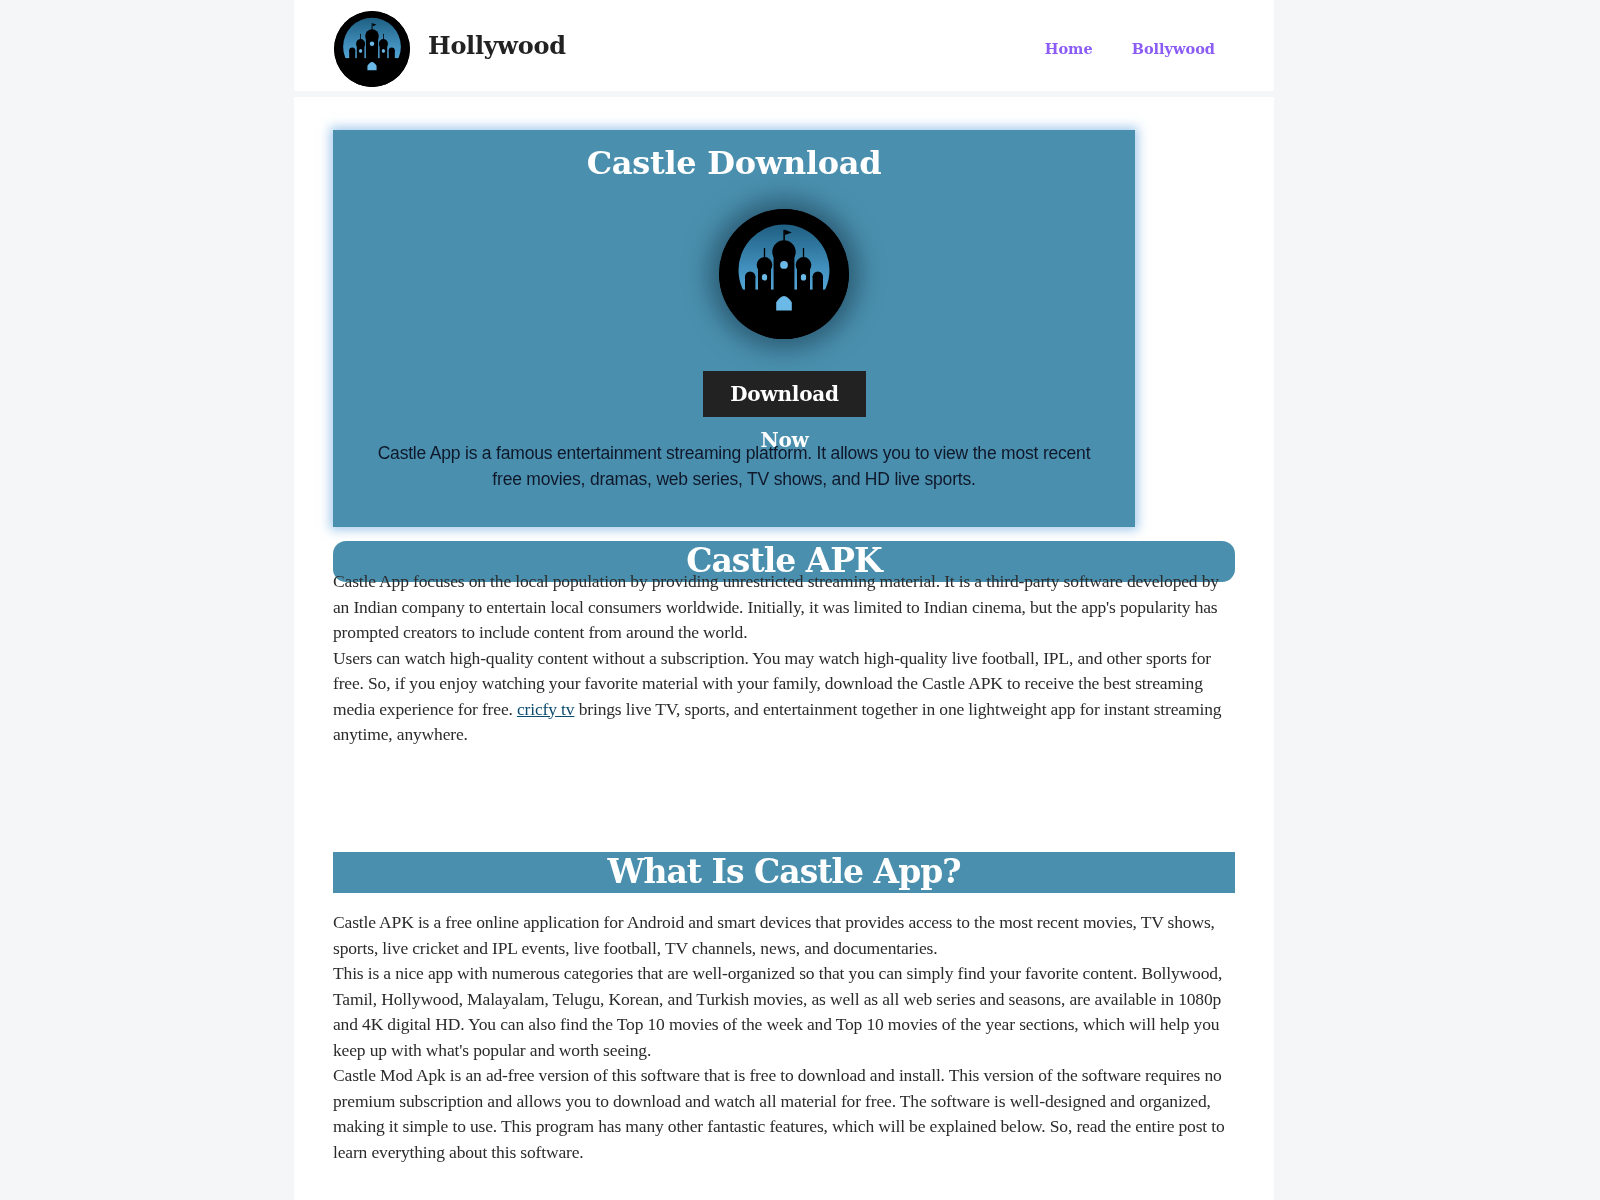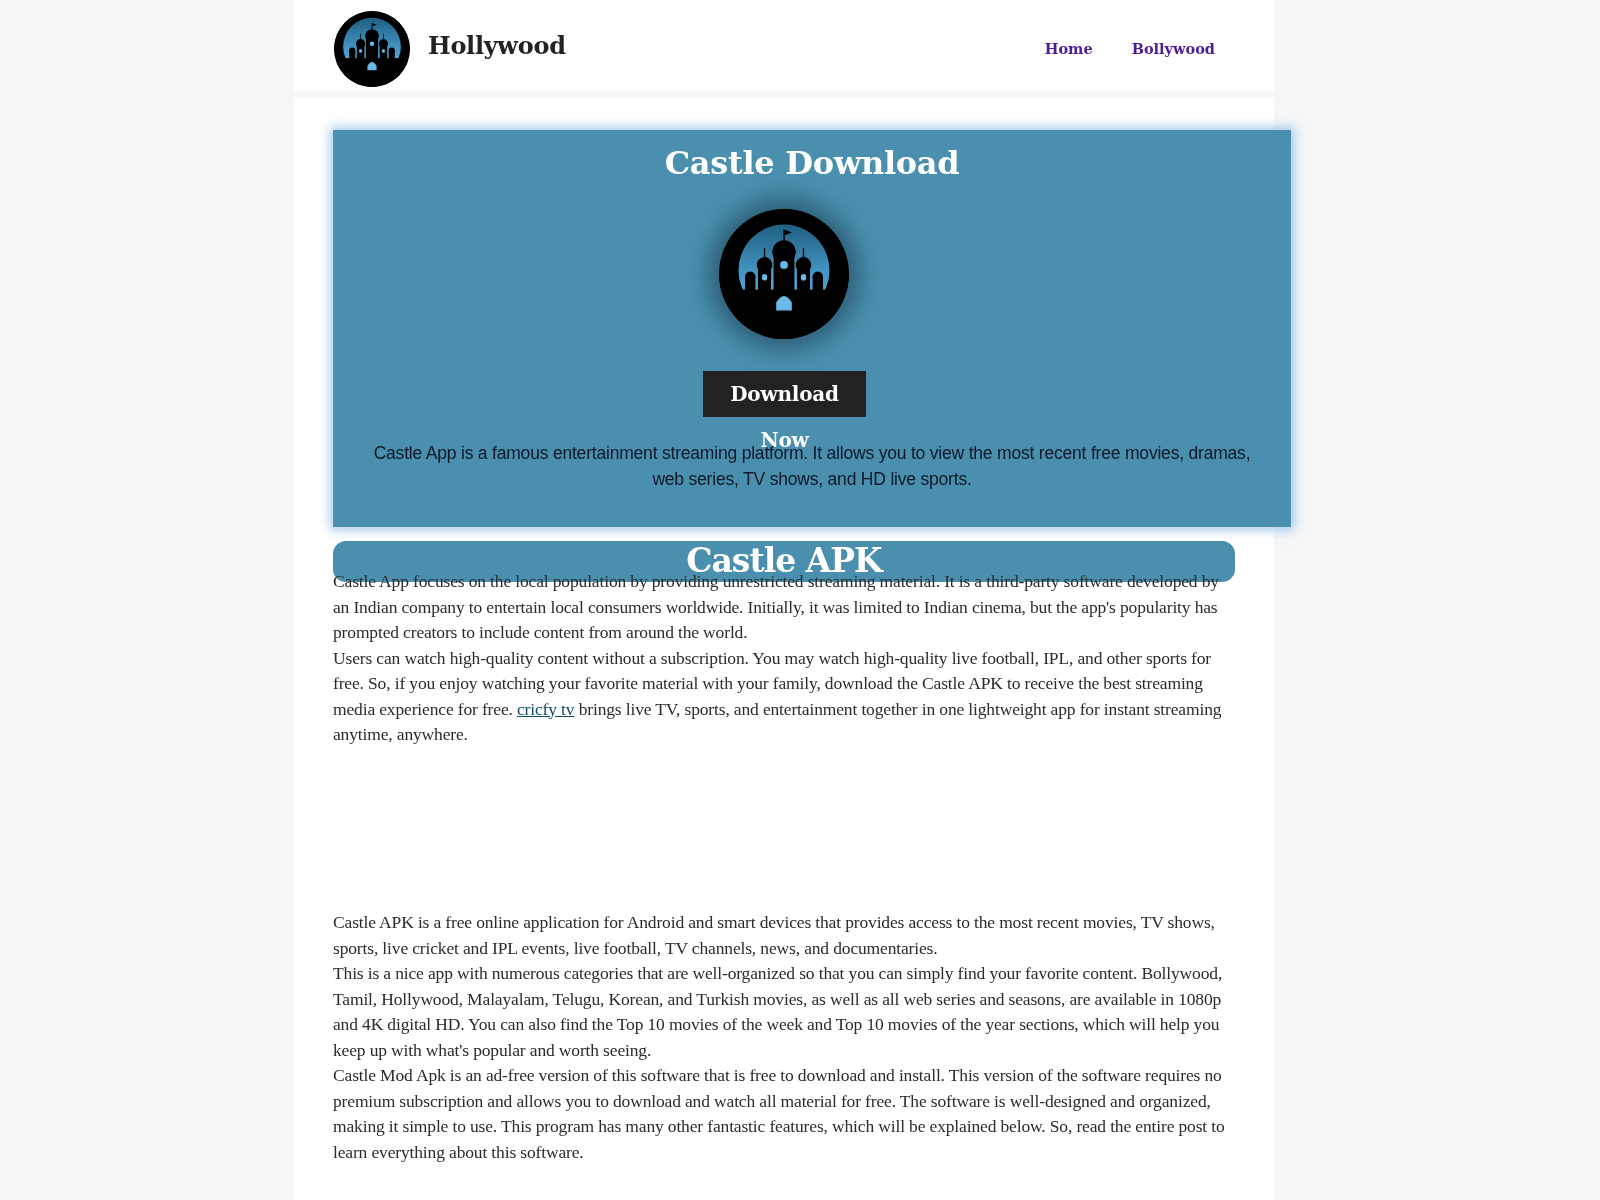--- a/index.html
+++ b/index.html
@@ -48,29 +48,29 @@
     .nav {
       position: absolute;
       right: 59px; top: 40px;
       display: flex;
       gap: 39px;
     }
     .nav a {
       font-family: "DejaVu Serif", serif;
       font-weight: bold;
       font-size: 14.5px;
-      color: #4c1d95;
+      color: #8b5cf6;
       text-decoration: none;
     }
 
     
     .hero {
       position: absolute;
       left: 39px; top: 130px;
-      width: 958px; height: 397px;
+      width: 802px; height: 397px;
       background: #4a90ae;
       box-shadow: 0 0 10px 3px rgba(92, 160, 220, 0.55);
       text-align: center;
     }
     .hero-title {
       position: absolute;
       left: 0; right: 0; top: 14px;
       font-family: "DejaVu Serif", serif;
       font-weight: bold;
       font-size: 32px;
@@ -232,19 +232,20 @@
     <button class="download-btn">Download Now</button>
     <p class="hero-text">Castle App is a famous entertainment streaming platform. It allows you to view the most recent free movies, dramas, web series, TV shows, and HD live sports.</p>
   </section>
 
   <h2 class="section-heading" style="top:541px;border-radius:13px;">Castle APK</h2>
   <div class="section-body" style="top:569px;">
     <p>Castle App focuses on the local population by providing unrestricted streaming material. It is a third-party software developed by an Indian company to entertain local consumers worldwide. Initially, it was limited to Indian cinema, but the app's popularity has prompted creators to include content from around the world.</p>
     <p><span>Users can watch high-quality content without a subscription. You may watch high-quality live football, IPL, and other sports for free. So, if you enjoy watching your favorite material with your family, download the Castle APK to receive the best streaming media experience for free. </span><a>cricfy tv</a><span> brings live TV, sports, and entertainment together in one lightweight app for instant streaming anytime, anywhere.</span></p>
   </div>
 
+  <h2 class="section-heading" style="top:852px;">What Is Castle App?</h2>
   <div class="section-body" style="top:910px;">
     <p>Castle APK is a free online application for Android and smart devices that provides access to the most recent movies, TV shows, sports, live cricket and IPL events, live football, TV channels, news, and documentaries.</p>
     <p>This is a nice app with numerous categories that are well-organized so that you can simply find your favorite content. Bollywood, Tamil, Hollywood, Malayalam, Telugu, Korean, and Turkish movies, as well as all web series and seasons, are available in 1080p and 4K digital HD. You can also find the Top 10 movies of the week and Top 10 movies of the year sections, which will help you keep up with what's popular and worth seeing.</p>
     <p>Castle Mod Apk is an ad-free version of this software that is free to download and install. This version of the software requires no premium subscription and allows you to download and watch all material for free. The software is well-designed and organized, making it simple to use. This program has many other fantastic features, which will be explained below. So, read the entire post to learn everything about this software.</p>
   </div>
 
 </div>
 
 </body></html>

